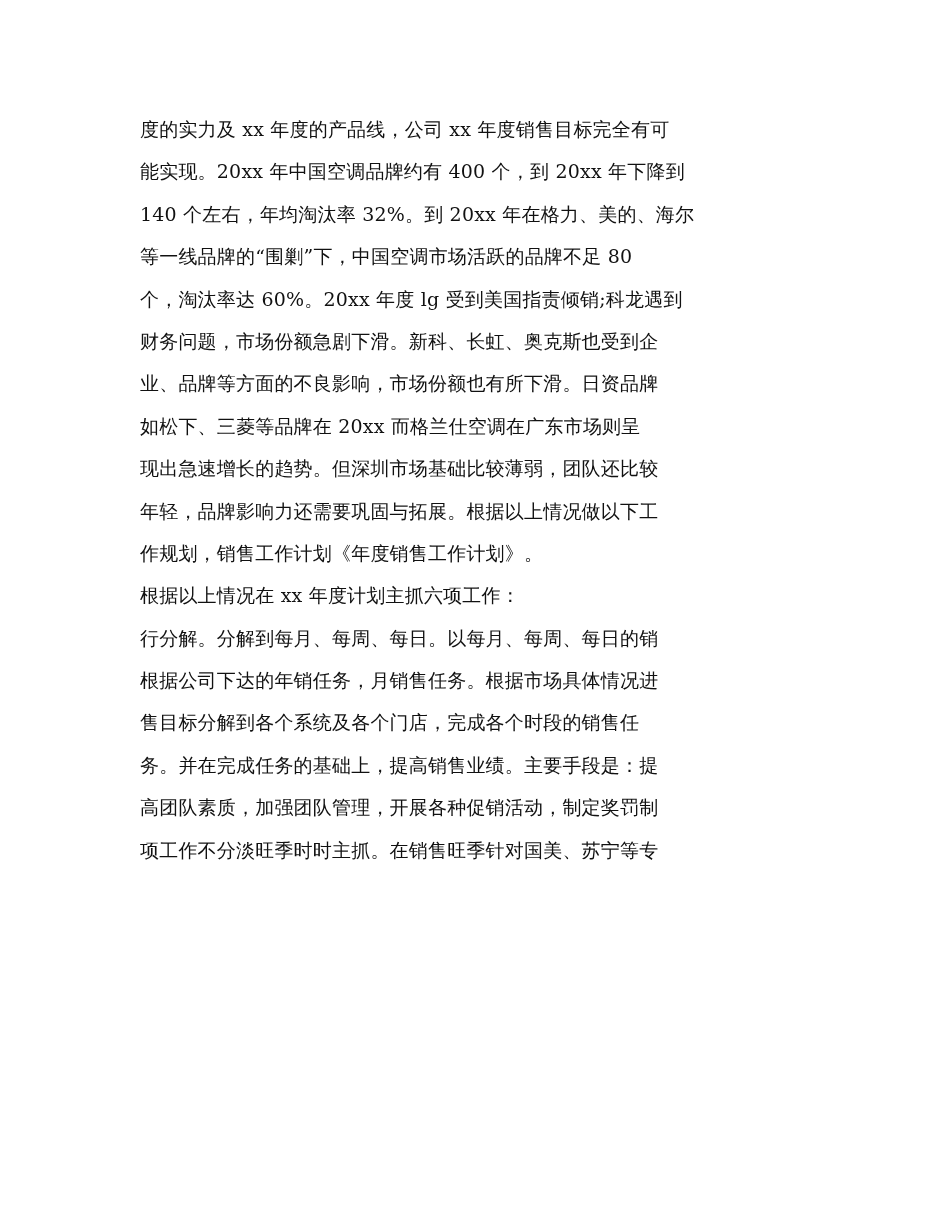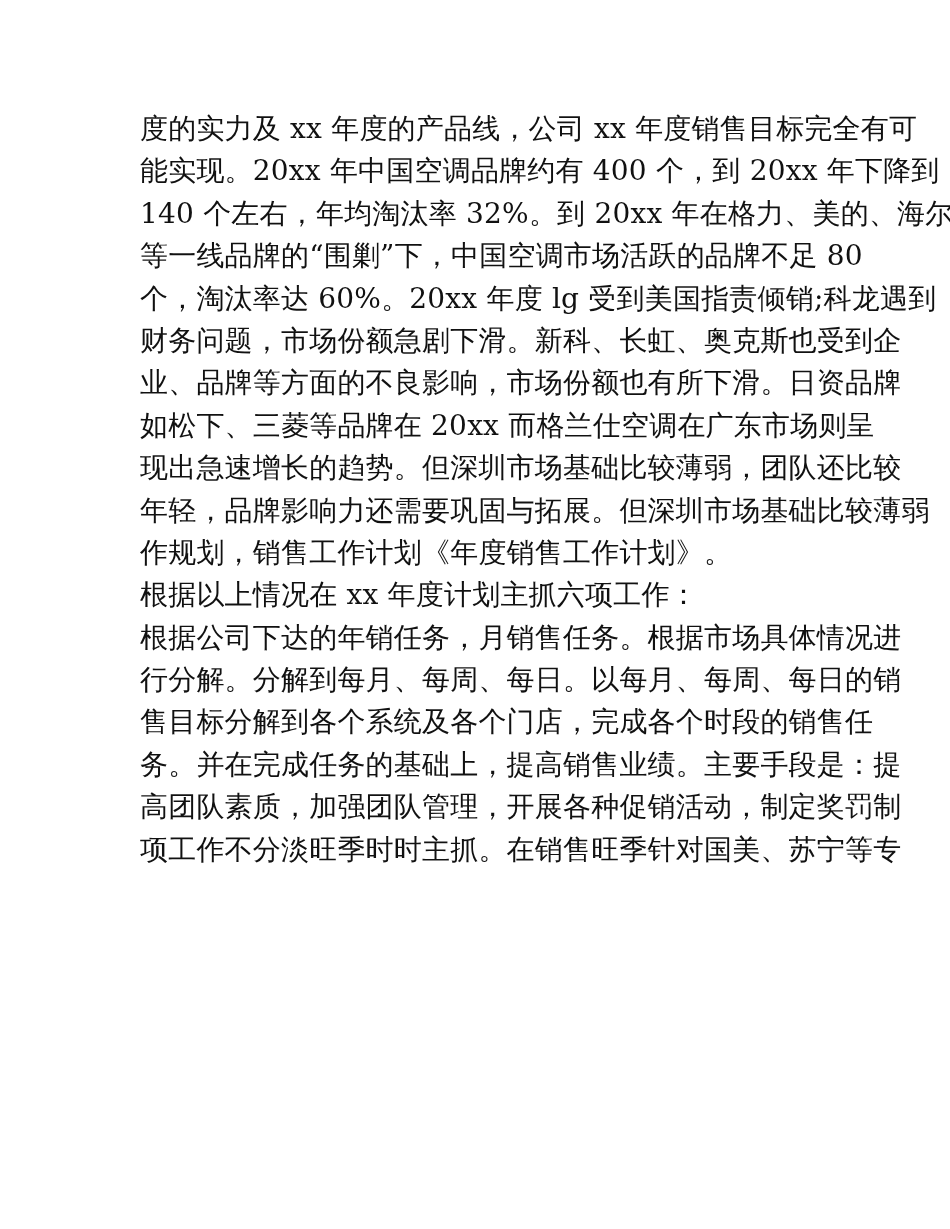--- a/index.html
+++ b/index.html
@@ -20,21 +20,21 @@
       width: 950px;
       height: 1229px;
       background: #ffffff;
     }
     .text-block {
       position: absolute;
       left: 140px;
       top: 108px;
       width: 680px;
       font-family: "DejaVu Serif", "Liberation Serif", serif;
-      font-size: 28px;
+      font-size: 19px;
       color: #111111;
       line-height: 42.4px;
     }
     .line {
       display: block;
       white-space: nowrap;
       height: 42.4px;
       letter-spacing: 0.2px;
     }
   </style>
@@ -45,23 +45,23 @@
   <div class="text-block">
     <span class="line">度的实力及 xx 年度的产品线，公司 xx 年度销售目标完全有可</span>
     <span class="line">能实现。20xx 年中国空调品牌约有 400 个，到 20xx 年下降到</span>
     <span class="line">140 个左右，年均淘汰率 32%。到 20xx 年在格力、美的、海尔</span>
     <span class="line">等一线品牌的“围剿”下，中国空调市场活跃的品牌不足 80</span>
     <span class="line">个，淘汰率达 60%。20xx 年度 lg 受到美国指责倾销;科龙遇到</span>
     <span class="line">财务问题，市场份额急剧下滑。新科、长虹、奥克斯也受到企</span>
     <span class="line">业、品牌等方面的不良影响，市场份额也有所下滑。日资品牌</span>
     <span class="line">如松下、三菱等品牌在 20xx 而格兰仕空调在广东市场则呈</span>
     <span class="line">现出急速增长的趋势。但深圳市场基础比较薄弱，团队还比较</span>
-    <span class="line">年轻，品牌影响力还需要巩固与拓展。但深圳市场基础比较薄弱</span>
+    <span class="line">年轻，品牌影响力还需要巩固与拓展。根据以上情况做以下工</span>
     <span class="line">作规划，销售工作计划《年度销售工作计划》。</span>
     <span class="line">根据以上情况在 xx 年度计划主抓六项工作：</span>
+    <span class="line">行分解。分解到每月、每周、每日。以每月、每周、每日的销</span>
     <span class="line">根据公司下达的年销任务，月销售任务。根据市场具体情况进</span>
-    <span class="line">行分解。分解到每月、每周、每日。以每月、每周、每日的销</span>
     <span class="line">售目标分解到各个系统及各个门店，完成各个时段的销售任</span>
     <span class="line">务。并在完成任务的基础上，提高销售业绩。主要手段是：提</span>
     <span class="line">高团队素质，加强团队管理，开展各种促销活动，制定奖罚制</span>
     <span class="line">项工作不分淡旺季时时主抓。在销售旺季针对国美、苏宁等专</span>
   </div>
 </div>
 
 </body></html>

